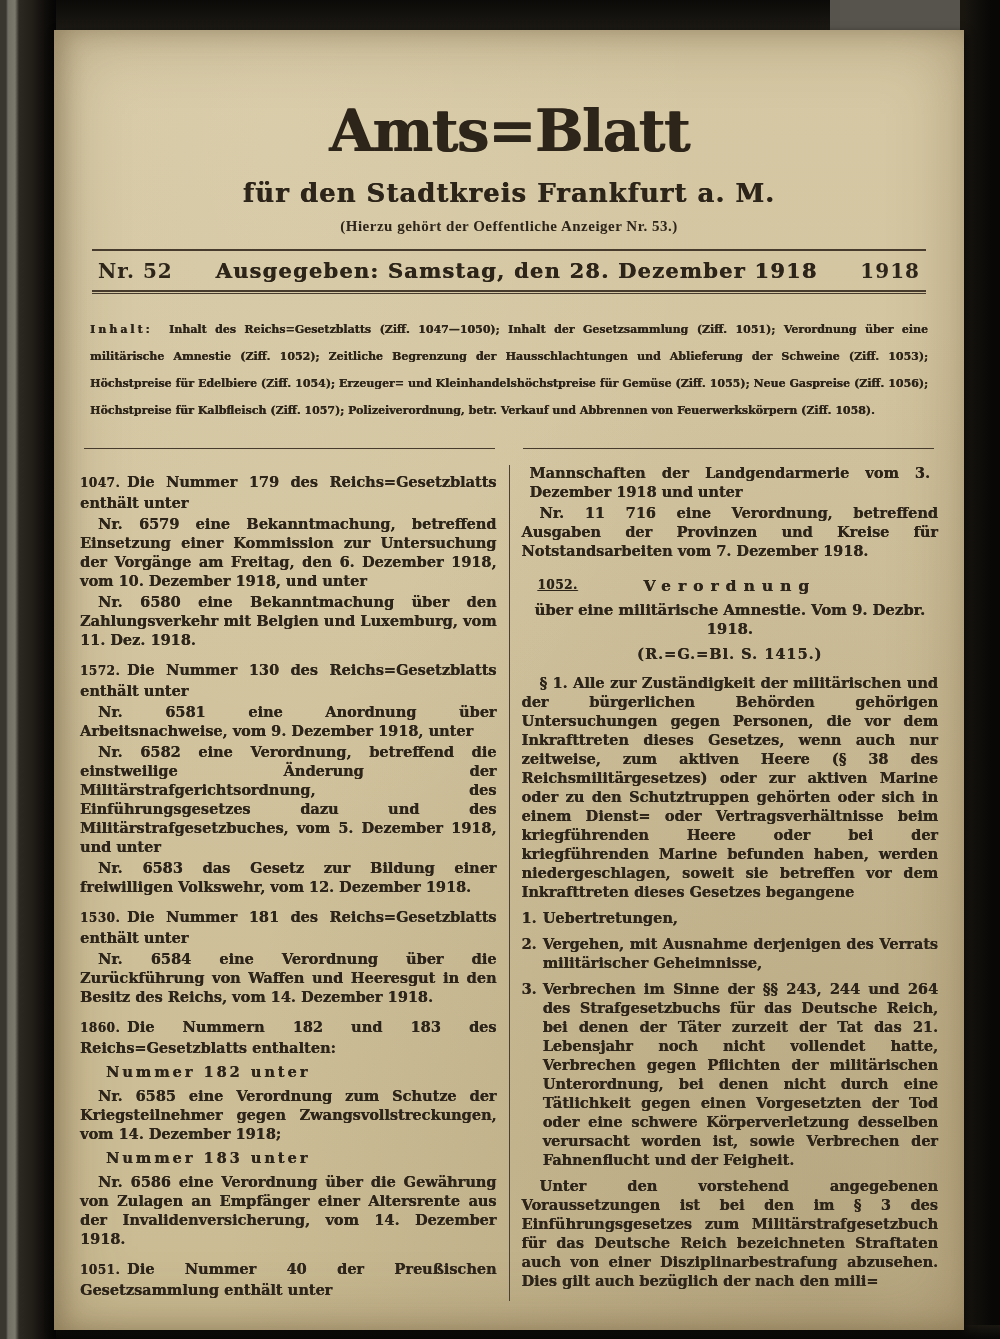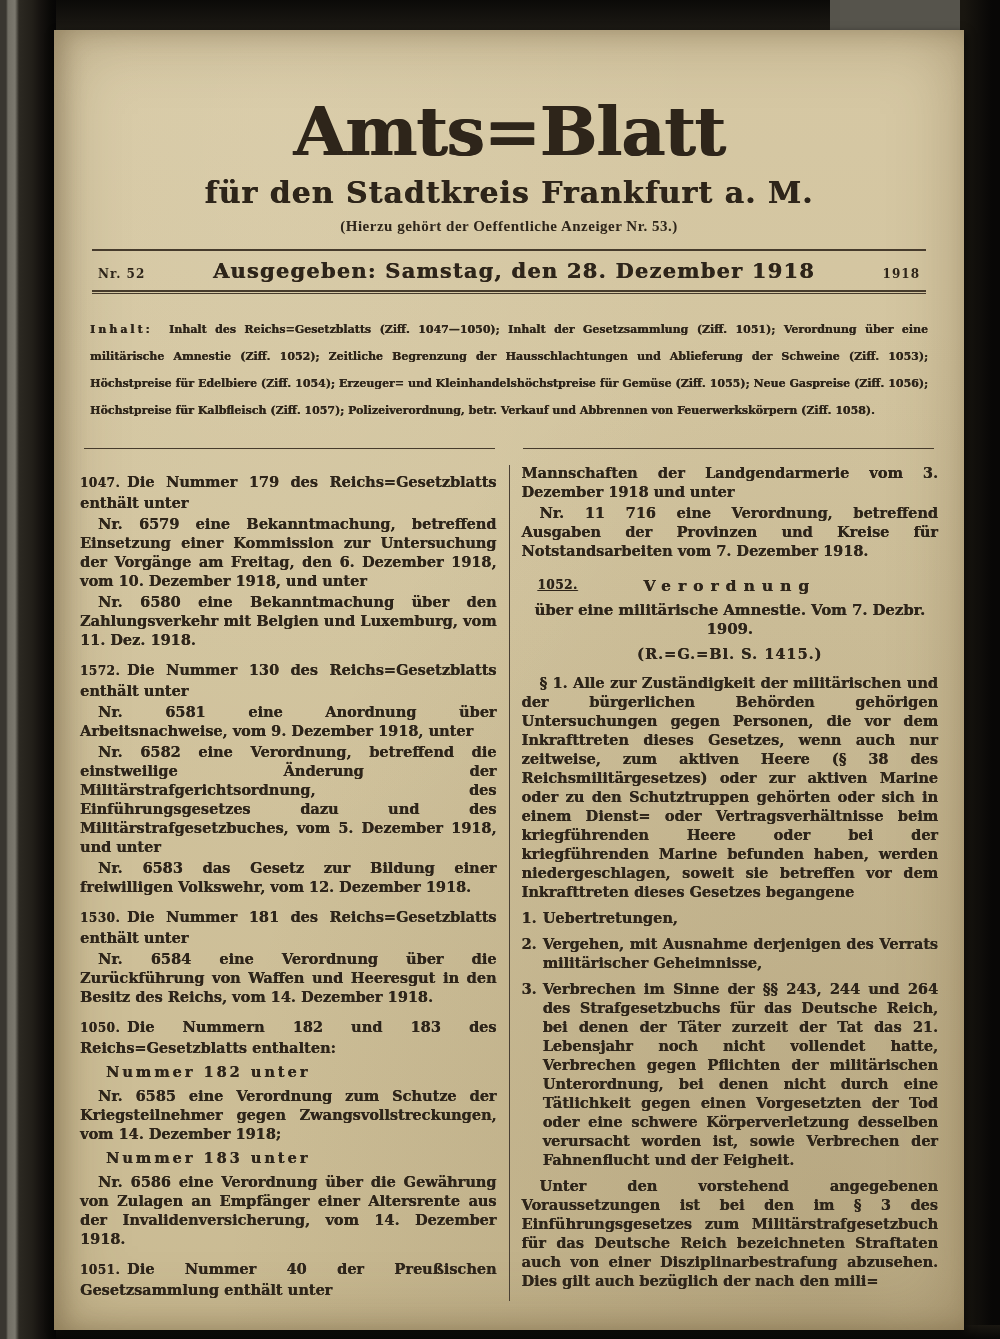--- a/index.html
+++ b/index.html
@@ -33,34 +33,34 @@
       radial-gradient(ellipse at 85% 95%,rgba(90,70,40,.18),transparent 55%),
       linear-gradient(180deg,#d6c8a4 0%,#d1c39d 45%,#cabb93 100%);
     box-shadow:inset 0 0 70px rgba(85,62,30,.35), inset 10px 0 22px rgba(60,45,20,.25),
       2px 3px 8px rgba(0,0,0,.6);
     color:#2e251a;
   }
   .paper *{box-sizing:border-box;}
   
   .masthead{text-align:center;margin-top:36px;}
   .np-title{
-    margin:0;font-size:68px;line-height:74px;font-weight:bold;letter-spacing:-1px;
+    margin:0;font-size:57px;line-height:74px;font-weight:bold;letter-spacing:-1px;
     text-shadow:1px 0 0 currentColor;
   }
   .np-subtitle{
-    margin:10px 0 0;font-size:30px;line-height:30px;font-weight:bold;letter-spacing:1px;
+    margin:10px 0 0;font-size:26px;line-height:30px;font-weight:bold;letter-spacing:1px;
     text-shadow:.5px 0 0 currentColor;
   }
   .np-note{margin:10px 0 0;font-size:15px;font-weight:bold;letter-spacing:.5px;font-family:Liberation Serif, serif;}
   .rule{border-top:2px solid #463b2c;margin:14px 12px 0;}
   .issue-line{
     display:flex;justify-content:space-between;align-items:baseline;
     padding:7px 18px 5px;font-weight:bold;
   }
-  .issue-no,.issue-year{font-size:12px;letter-spacing:1px;}
+  .issue-no,.issue-year{font-size:20px;letter-spacing:1px;}
   .issue-date{font-size:21px;letter-spacing:1.2px;text-shadow:.4px 0 0 currentColor;}
   .rule-double{height:4px;border-top:2px solid #463b2c;border-bottom:1px solid #463b2c;margin:2px 12px 0;}
   
   .inhalt{
     margin:22px 10px 24px;font-size:11px;line-height:27px;font-weight:bold;
     text-align:justify;text-shadow:.3px 0 0 currentColor;
   }
   .inhalt-label{letter-spacing:3px;padding-right:8px;}
   
   .col-rules{display:flex;gap:28px;margin:0 4px;}
@@ -69,21 +69,21 @@
   .columns{display:flex;margin-top:12px;align-items:stretch;}
   .col{
     flex:1;font-size:14.5px;line-height:19px;font-weight:bold;text-align:justify;
     text-shadow:.25px 0 0 currentColor;
   }
   .divider{width:1px;background:#4a4034;margin:4px 12px 0;}
   .col p{margin:0;}
   .lead{margin:11px 0 2px !important;}
   .enum{font-size:12px;letter-spacing:.5px;padding-right:7px;}
   .ind{text-indent:18px;margin:2px 0 !important;}
-  .cont{margin:2px 0 !important;}
+  .cont{margin:2px 8px !important;}
   .spaced{text-indent:26px;letter-spacing:3px;margin:5px 0 !important;}
   
   .section-head{margin:16px 0 10px;}
   .sh-row{position:relative;text-align:center;}
   .sh-row .enum{position:absolute;left:16px;top:0;text-decoration:underline;}
   .sh-title{letter-spacing:7px;font-size:15.5px;}
   .sh-sub{text-align:center;margin:5px 0 0 !important;font-size:14.8px;text-indent:0;}
   .sh-ref{text-align:center;margin:6px 0 0 !important;letter-spacing:1px;}
   
   .li{display:flex;gap:6px;margin:7px 0 !important;}
@@ -134,41 +134,41 @@
       <div class="col">
         <p class="lead"><span class="enum">1047.</span><span>Die Nummer 179 des Reichs=Gesetzblatts enthält unter</span></p>
         <p class="ind">Nr. 6579 eine Bekanntmachung, betreffend Einsetzung einer Kommission zur Untersuchung der Vorgänge am Freitag, den 6. Dezember 1918, vom 10. Dezember 1918, und unter</p>
         <p class="ind">Nr. 6580 eine Bekanntmachung über den Zahlungsverkehr mit Belgien und Luxemburg, vom 11. Dez. 1918.</p>
         <p class="lead"><span class="enum">1572.</span><span>Die Nummer 130 des Reichs=Gesetzblatts enthält unter</span></p>
         <p class="ind">Nr. 6581 eine Anordnung über Arbeitsnachweise, vom 9. Dezember 1918, unter</p>
         <p class="ind">Nr. 6582 eine Verordnung, betreffend die einstweilige Änderung der Militärstrafgerichtsordnung, des Einführungsgesetzes dazu und des Militärstrafgesetzbuches, vom 5. Dezember 1918, und unter</p>
         <p class="ind">Nr. 6583 das Gesetz zur Bildung einer freiwilligen Volkswehr, vom 12. Dezember 1918.</p>
         <p class="lead"><span class="enum">1530.</span><span>Die Nummer 181 des Reichs=Gesetzblatts enthält unter</span></p>
         <p class="ind">Nr. 6584 eine Verordnung über die Zurückführung von Waffen und Heeresgut in den Besitz des Reichs, vom 14. Dezember 1918.</p>
-        <p class="lead"><span class="enum">1050.</span><span>Die Nummern 182 und 183 des Reichs=Gesetzblatts enthalten:</span></p>
+        <p class="lead"><span class="enum">1860.</span><span>Die Nummern 182 und 183 des Reichs=Gesetzblatts enthalten:</span></p>
         <p class="spaced">Nummer 182 unter</p>
         <p class="ind">Nr. 6585 eine Verordnung zum Schutze der Kriegsteilnehmer gegen Zwangsvollstreckungen, vom 14. Dezember 1918;</p>
         <p class="spaced">Nummer 183 unter</p>
         <p class="ind">Nr. 6586 eine Verordnung über die Gewährung von Zulagen an Empfänger einer Altersrente aus der Invalidenversicherung, vom 14. Dezember 1918.</p>
         <p class="lead"><span class="enum">1051.</span><span>Die Nummer 40 der Preußischen Gesetzsammlung enthält unter</span></p>
 
       </div>
 
       <div class="divider"></div>
 
       <div class="col">
         <p class="cont">Mannschaften der Landgendarmerie vom 3. Dezember 1918 und unter</p>
         <p class="ind">Nr. 11 716 eine Verordnung, betreffend Ausgaben der Provinzen und Kreise für Notstandsarbeiten vom 7. Dezember 1918.</p>
 
         <div class="section-head">
           <div class="sh-row">
             <span class="enum">1052.</span>
             <span class="sh-title">Verordnung</span>
           </div>
-          <p class="sh-sub">über eine militärische Amnestie. Vom 7. Dezbr. 1909.</p>
+          <p class="sh-sub">über eine militärische Amnestie. Vom 9. Dezbr. 1918.</p>
           <p class="sh-ref">(R.=G.=Bl. S. 1415.)</p>
         </div>
 
         <p class="ind">§ 1. Alle zur Zuständigkeit der militärischen und der bürgerlichen Behörden gehörigen Untersuchungen gegen Personen, die vor dem Inkrafttreten dieses Gesetzes, wenn auch nur zeitweise, zum aktiven Heere (§ 38 des Reichsmilitärgesetzes) oder zur aktiven Marine oder zu den Schutztruppen gehörten oder sich in einem Dienst= oder Vertragsverhältnisse beim kriegführenden Heere oder bei der kriegführenden Marine befunden haben, werden niedergeschlagen, soweit sie betreffen vor dem Inkrafttreten dieses Gesetzes begangene</p>
 
         <p class="li">
             <span class="li-num">1.</span>
             <span class="li-text">Uebertretungen,</span>
           </p>
         <p class="li">

